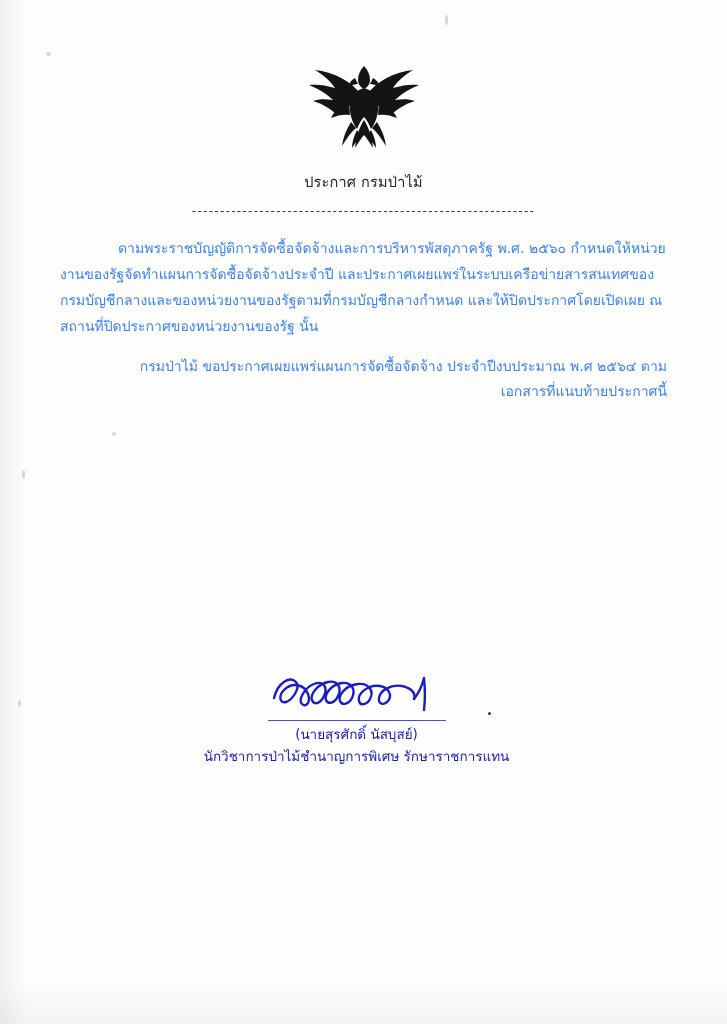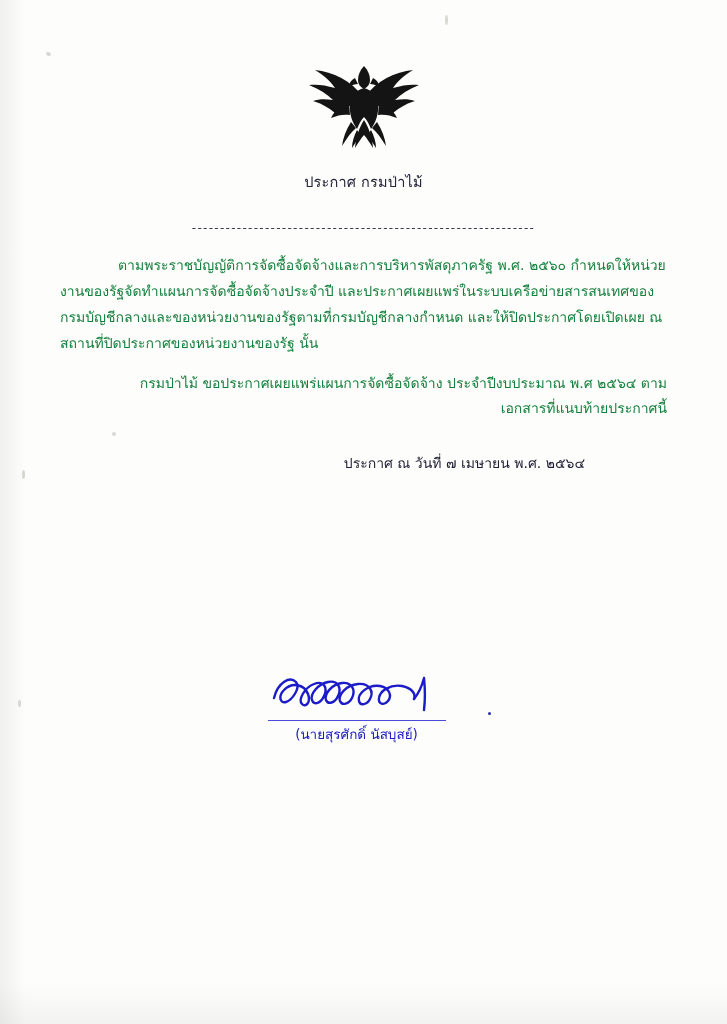--- a/index.html
+++ b/index.html
@@ -55,42 +55,42 @@
     top: 170px;
     left: 60px;
     right: 60px;
     color: #1a1a2e;
   }
   .title-line {
     text-align: center;
     font-size: 14.5px;
     letter-spacing: .2px;
     color: #23233a;
-    margin-bottom: 28px;
+    margin-bottom: 11px;
   }
   .subject-line {
     text-align: center;
     font-size: 14.5px;
     color: #23233a;
     margin-bottom: 14px;
   }
   .divider {
     text-align: center;
     font-size: 12px;
     letter-spacing: 1.3px;
     color: #3a3a55;
     margin: 6px 0 18px 0;
     overflow: hidden;
     white-space: nowrap;
   }
 
   .para {
     font-size: 14px;
     line-height: 1.85;
-    color: #15803d;
+    color: #3b82f6;
     text-align: left;
   }
   .para.indent { text-indent: 58px; }
   .para + .para { margin-top: 14px; text-align: right; }
 
   .date-line {
     margin-top: 30px;
     text-align: right;
     padding-right: 82px;
     font-size: 14px;
@@ -176,28 +176,28 @@
   </div>
 
   <div class="doc-body">
 
     <div class="title-line">ประกาศ กรมป่าไม้</div>
     <div class="divider">-------------------------------------------------------------</div>
 
     <div class="para indent">ตามพระราชบัญญัติการจัดซื้อจัดจ้างและการบริหารพัสดุภาครัฐ พ.ศ. ๒๕๖๐ กำหนดให้หน่วยงานของรัฐจัดทำแผนการจัดซื้อจัดจ้างประจำปี และประกาศเผยแพร่ในระบบเครือข่ายสารสนเทศของกรมบัญชีกลางและของหน่วยงานของรัฐตามที่กรมบัญชีกลางกำหนด และให้ปิดประกาศโดยเปิดเผย ณ สถานที่ปิดประกาศของหน่วยงานของรัฐ นั้น</div>
     <div class="para indent">กรมป่าไม้ ขอประกาศเผยแพร่แผนการจัดซื้อจัดจ้าง ประจำปีงบประมาณ พ.ศ ๒๕๖๔ ตามเอกสารที่แนบท้ายประกาศนี้</div>
 
-    <div class="date-line">ประกาศ ณ วันที่ ๗ เมษายน พ.ศ. ๒๕๖๔</div>
 
     <div class="sign-block">
       <div class="signature">
         <svg width="190" height="50" viewBox="0 0 190 50" fill="none" stroke="#1b1bc8" stroke-width="2.4" stroke-linecap="round" stroke-linejoin="round">
           <path d="M12 30 C16 14 28 8 34 14 C39 20 30 32 24 34 C18 36 16 28 22 22 C30 14 42 16 46 26 C49 34 44 40 40 36 C36 32 42 20 52 16 C62 12 66 20 62 28 C59 35 52 38 50 32 C48 26 56 16 66 14 C76 12 80 20 76 28 C73 35 66 37 64 32 C62 26 70 16 80 15 C90 14 94 22 90 30 C87 36 80 38 78 33 C76 27 84 17 96 16 C108 15 112 24 108 31 C105 37 98 38 97 33 C95 26 106 16 118 18 C128 20 130 28 126 33 C122 38 116 36 117 30 C118 23 128 16 140 18 C150 20 154 26 152 31"></path>
           <path d="M152 31 C156 26 160 18 162 10 C163 20 163 34 162 42"></path>
         </svg>
       </div>
       <div class="stray-dot" style="left:428px; top:44px;"></div>
       <div class="sig-rule"></div>
       <div class="sign-line name">(นายสุรศักดิ์ นัสบุสย์)</div>
+      <div class="sign-line">นักวิชาการป่าไม้ชำนาญการพิเศษ รักษาราชการแทน</div>
     </div>
 
   </div>
 </div>
 
 </body></html>

